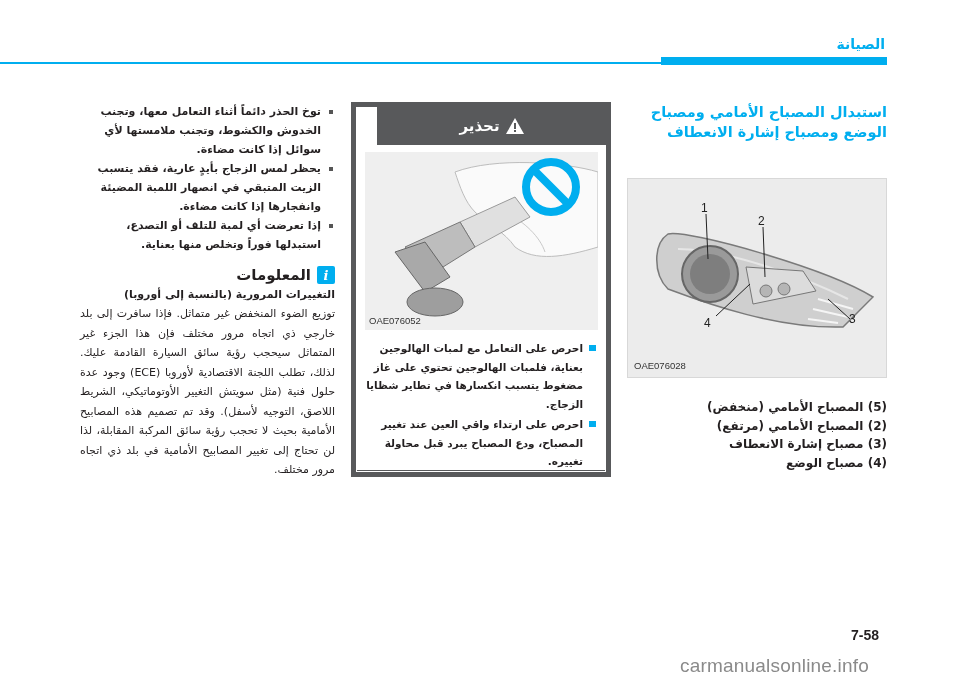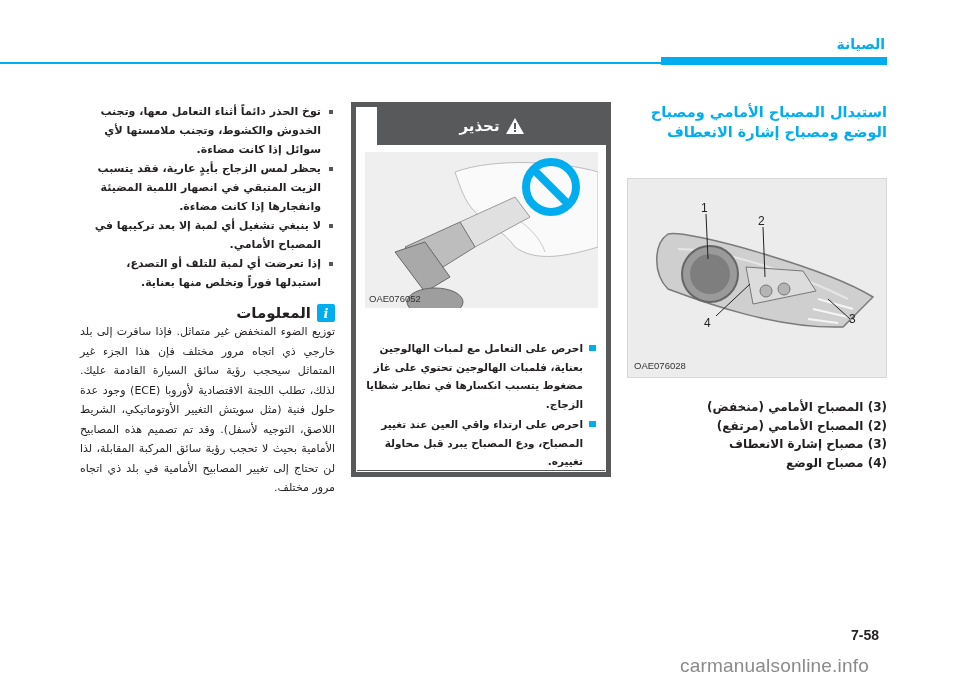--- a/index.html
+++ b/index.html
@@ -44,21 +44,21 @@
     border: 5px solid #58595b; background: #fff; padding-left: 21px;
   }
   .warn-box::after {
     content: ""; position: absolute; left: 1px; right: 1px; bottom: 1px; height: 1px; background: #58595b;
   }
   .warn-header {
     height: 38px; background: #58595b; display: flex; align-items: center; justify-content: center;
     direction: rtl; gap: 6px; color: #fff; font-weight: bold; font-size: 15px;
   }
   .warn-fig {
-    position: absolute; left: 9px; top: 45px; width: 233px; height: 156px; background: #eeeeee;
+    position: absolute; left: 9px; top: 45px; width: 233px; height: 178px; background: #eeeeee;
     overflow: hidden;
   }
   .warn-fig .fig-caption { bottom: 4px; left: 4px; }
   .warn-list { position: absolute; right: 10px; top: 232px; width: 235px; list-style: none; direction: rtl; text-align: right; }
   .warn-list li { position: relative; font-size: 10.5px; font-weight: bold; line-height: 18.5px; padding-right: 13px; margin-bottom: 2px; }
   .warn-list li .sq { position: absolute; right: 0; top: 6px; width: 7px; height: 6px; background: #00aeef; }
 
   
   .left-col { position: absolute; left: 80px; top: 102px; width: 255px; direction: rtl; text-align: right; }
   .bullet-list { list-style: none; }
@@ -81,27 +81,28 @@
 <body>
 
 <div class="chapter-title">الصيانة</div>
 <div class="header-rule-thin"></div>
 <div class="header-rule-thick"></div>
 
 <div class="left-col">
   <ul class="bullet-list">
     <li><span class="dot"></span><span>توخ الحذر دائماً أثناء التعامل معها، وتجنب الخدوش والكشوط، وتجنب ملامستها لأي سوائل إذا كانت مضاءة.</span></li>
     <li><span class="dot"></span><span>يحظر لمس الزجاج بأيدٍ عارية، فقد يتسبب الزيت المتبقي في انصهار اللمبة المضيئة وانفجارها إذا كانت مضاءة.</span></li>
-    <li><span class="dot"></span><span>لا ينبغي تشغيل أي لمبة إلا بعد تركيبها في المصباح الأمامي.</span></li>
+    <li><span class="dot"></span></li>
     <li><span class="dot"></span><span>إذا تعرضت أي لمبة للتلف أو التصدع، استبدلها فوراً وتخلص منها بعناية.</span></li>
   </ul>
   <div class="info-head">
     <span class="info-icon">i</span>
     <span class="info-title">المعلومات</span>
   </div>
+  <div class="info-sub">التغييرات المرورية (بالنسبة إلى أوروبا)</div>
   <div class="info-body">توزيع الضوء المنخفض غير متماثل. فإذا سافرت إلى بلد خارجي ذي اتجاه مرور مختلف فإن هذا الجزء غير المتماثل سيحجب رؤية سائق السيارة القادمة عليك. لذلك، تطلب اللجنة الاقتصادية لأوروبا (ECE) وجود عدة حلول فنية (مثل سويتش التغيير الأوتوماتيكي، الشريط اللاصق، التوجيه لأسفل). وقد تم تصميم هذه المصابيح الأمامية بحيث لا تحجب رؤية سائق المركبة المقابلة، لذا لن تحتاج إلى تغيير المصابيح الأمامية في بلد ذي اتجاه مرور مختلف.</div>
 </div>
 
 <div class="warn-box">
   <div class="warn-header">
     <svg width="18" height="16" viewBox="0 0 18 16">
       <polygon points="9,0 18,16 0,16" fill="#fff"></polygon>
       <rect x="8" y="5" width="2" height="6" fill="#58595b"></rect>
       <rect x="8" y="12" width="2" height="2" fill="#58595b"></rect>
     </svg>
@@ -159,20 +160,20 @@
     <line x1="122" y1="105" x2="88" y2="137" stroke="#222"></line>
   </svg>
   <span class="callout" style="left:73px;top:22px;">1</span>
   <span class="callout" style="left:130px;top:35px;">2</span>
   <span class="callout" style="left:221px;top:133px;">3</span>
   <span class="callout" style="left:76px;top:137px;">4</span>
   <div class="fig-caption">OAE076028</div>
 </div>
 
 <ul class="legend-list">
-  <li>(3) المصباح الأمامي (منخفض)</li>
+  <li>(5) المصباح الأمامي (منخفض)</li>
   <li>(2) المصباح الأمامي (مرتفع)</li>
   <li>(3) مصباح إشارة الانعطاف</li>
   <li>(4) مصباح الوضع</li>
 </ul>
 
 <div class="page-number">7-58</div>
 <div class="watermark">carmanualsonline.info</div>
 
 </body></html>

